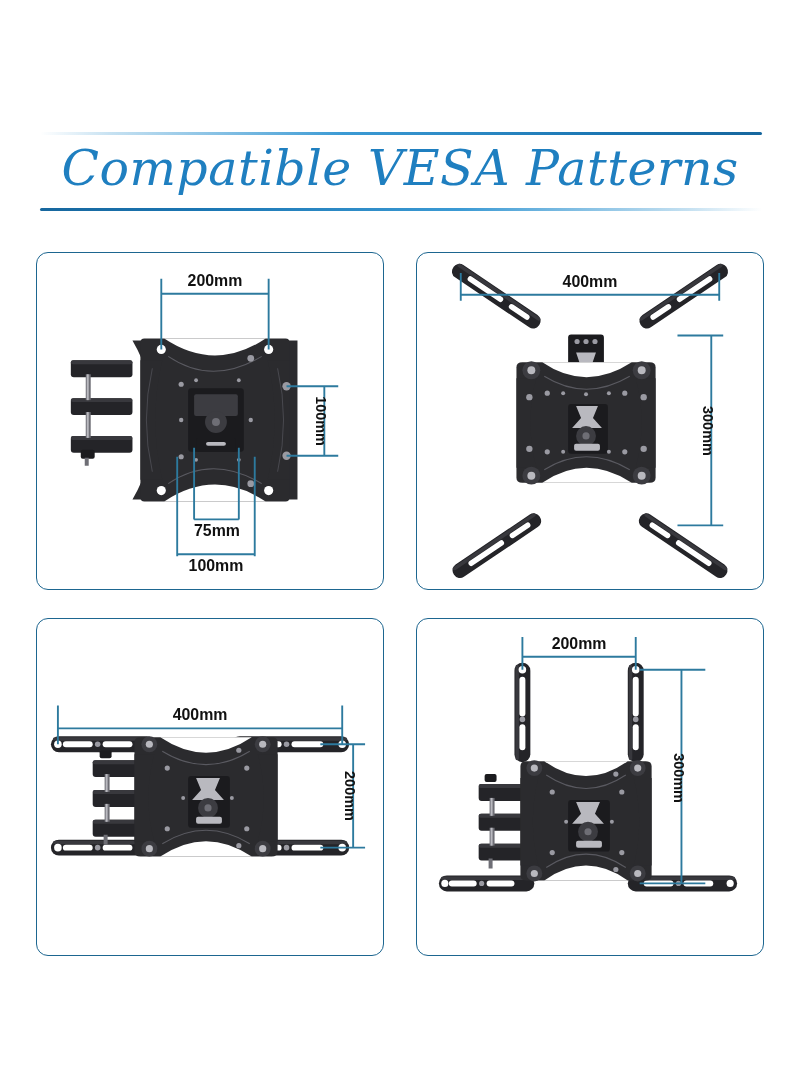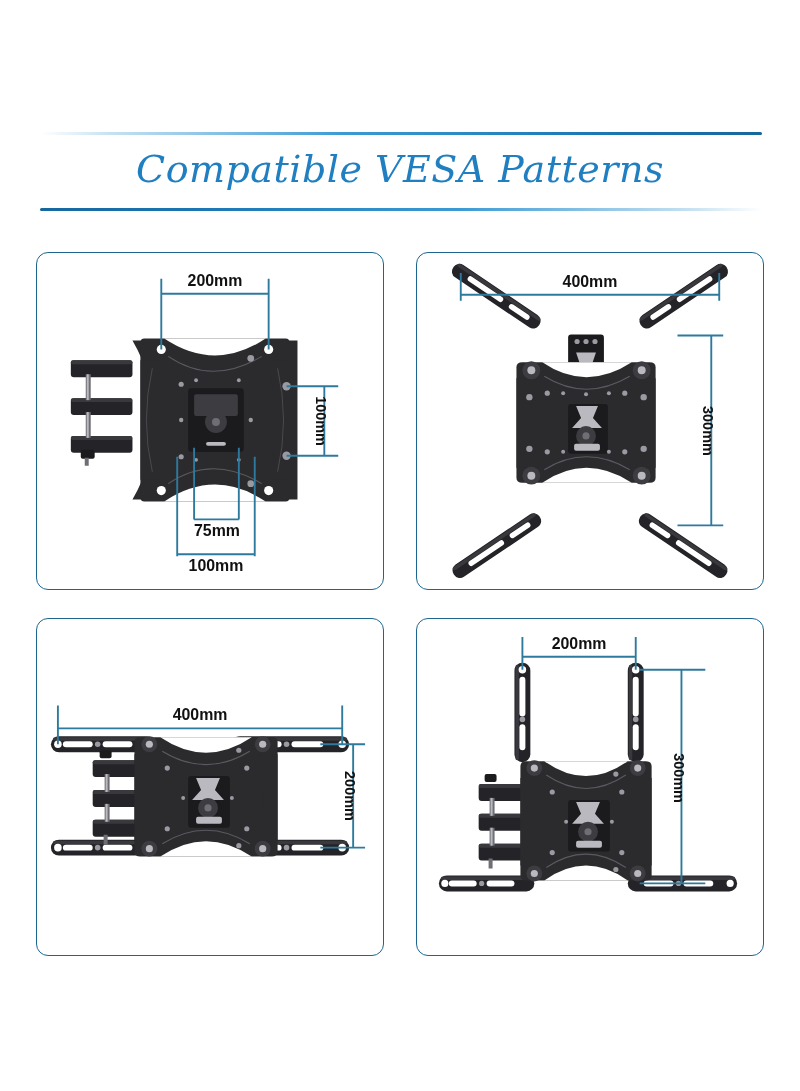--- a/index.html
+++ b/index.html
@@ -51,21 +51,21 @@
   }
   .title-text {
     position: absolute;
     left: 0;
     top: 14px;
     width: 800px;
     text-align: center;
     font-family: "DejaVu Serif", serif;
     font-style: italic;
     font-weight: 400;
-    font-size: 38px;
+    font-size: 49px;
     line-height: 74px;
     letter-spacing: 0.5px;
     color: #1f7fc0;
     white-space: nowrap;
   }
 
   
   .panel-grid {
     position: absolute;
     left: 36px;

